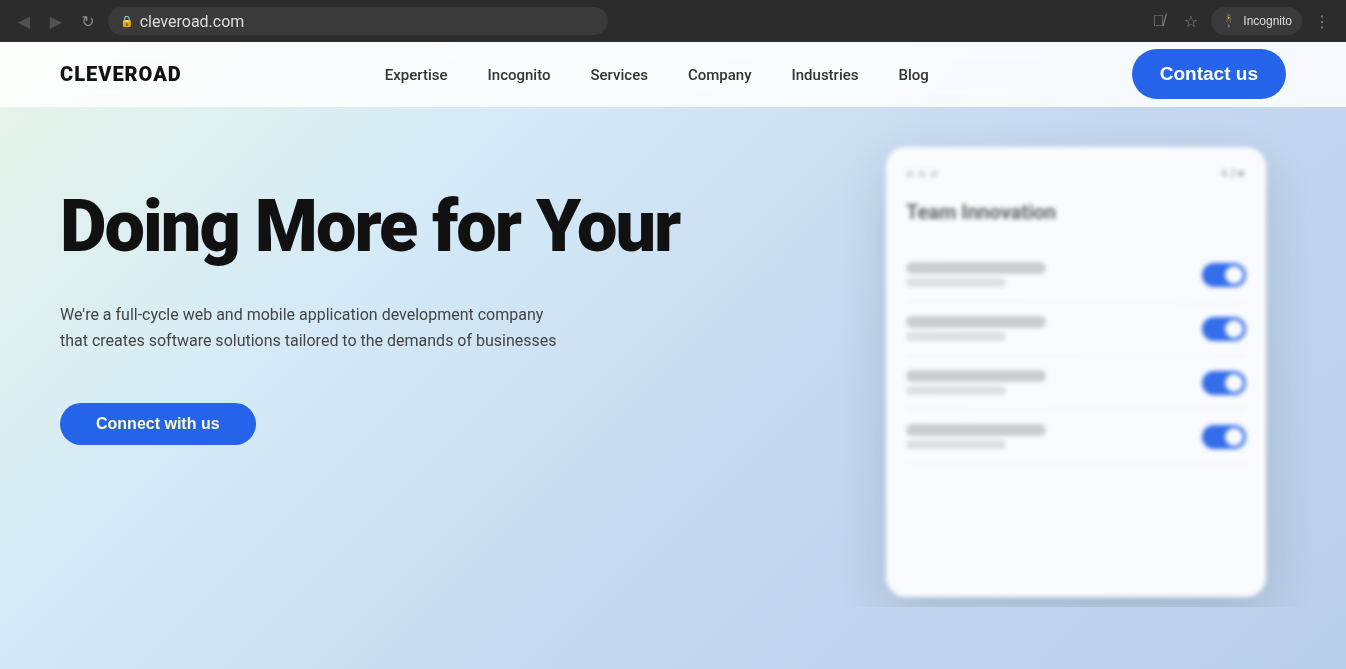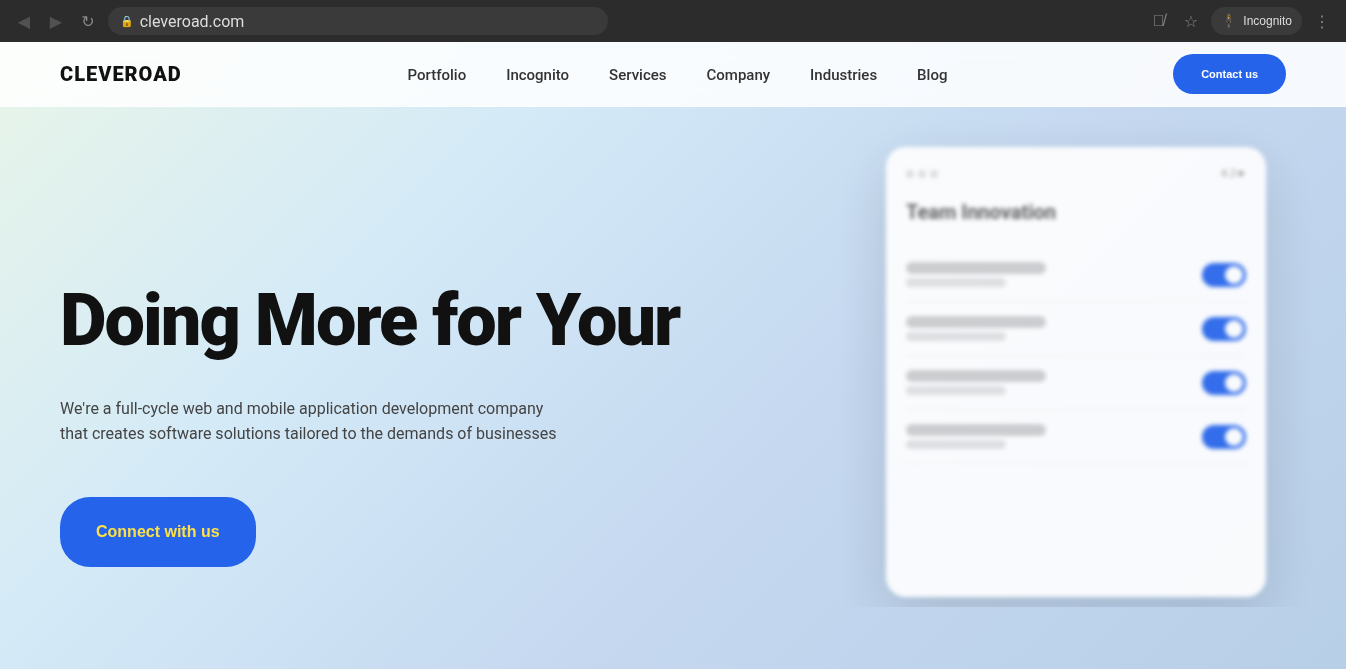--- a/index.html
+++ b/index.html
@@ -141,31 +141,31 @@
       font-size: 15px;
       font-weight: 500;
     }
 
     .contact-btn {
       background: #2563eb;
       color: #fff;
       border: none;
       border-radius: 30px;
       padding: 14px 28px;
-      font-size: 11px;
+      font-size: 19px;
       font-weight: 600;
       cursor: pointer;
       text-decoration: none;
       display: inline-block;
     }
 
     
     .hero {
       display: flex;
-      align-items: flex-end;
+      align-items: flex-start;
       padding: 80px 60px 40px 60px;
       position: relative;
       min-height: 500px;
       overflow: hidden;
     }
 
     .hero-content {
       flex: 1;
       max-width: 850px;
       z-index: 2;
@@ -184,24 +184,24 @@
       font-size: 16px;
       color: #444;
       line-height: 1.6;
       max-width: 500px;
       margin-bottom: 50px;
       margin-top: 36px;
     }
 
     .connect-btn {
       background: #2563eb;
-      color: #fde047;
+      color: #fef9c3;
       border: none;
       border-radius: 30px;
-      padding: 26px 36px;
+      padding: 12px 36px;
       font-size: 16px;
       font-weight: 600;
       cursor: pointer;
       display: inline-block;
     }
 
     
     .hero-visual {
       position: absolute;
       right: 40px;
@@ -325,21 +325,21 @@
   </div>
 </div>
 
 <div class="website">
 
   <nav class="navbar">
     <div class="logo">CLEVEROAD</div>
 
     <ul class="nav-links">
       <li>
-        <a href="#">Portfolio</a>
+        <a href="#">Expertise</a>
       </li>
       <li>
         <a href="#">Incognito</a>
       </li>
       <li>
         <a href="#">Services</a>
       </li>
       <li>
         <a href="#">Company</a>
       </li>

